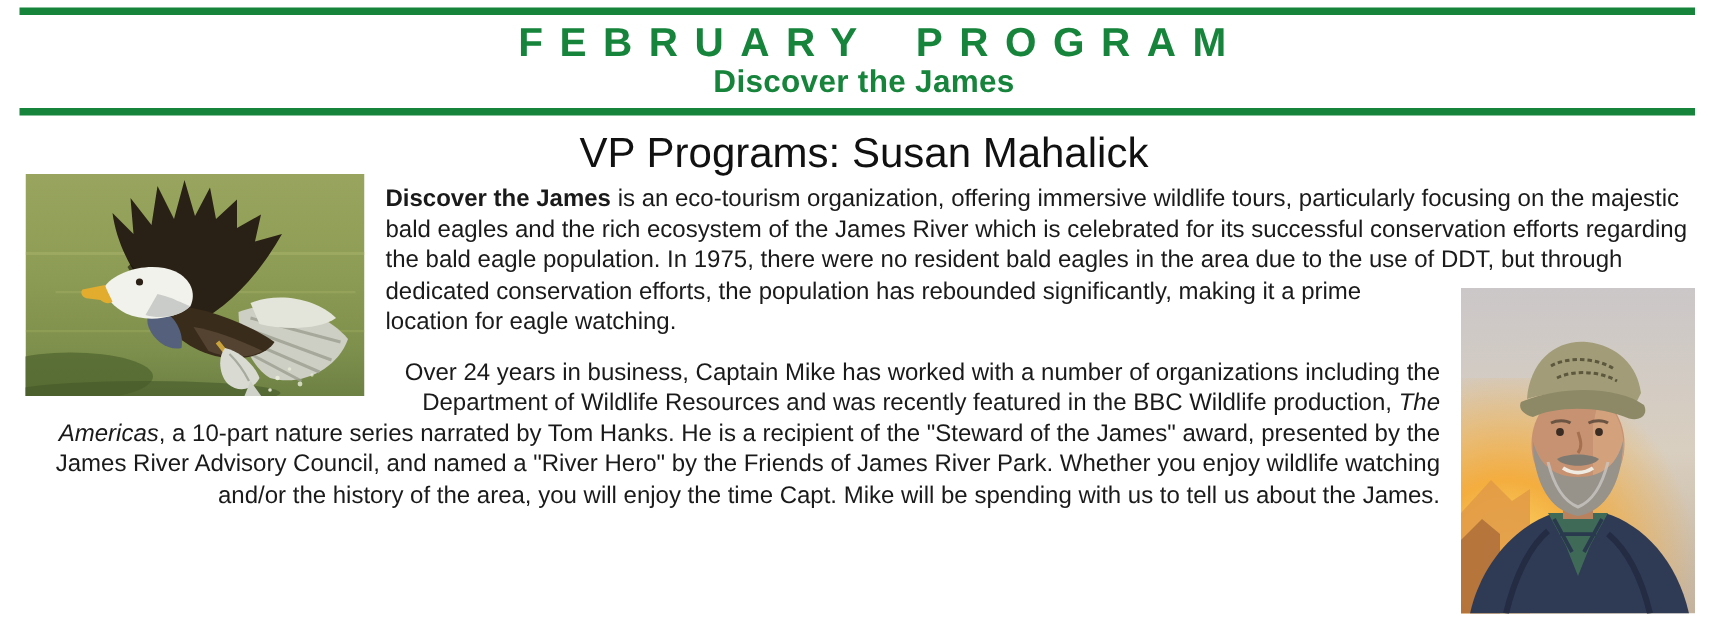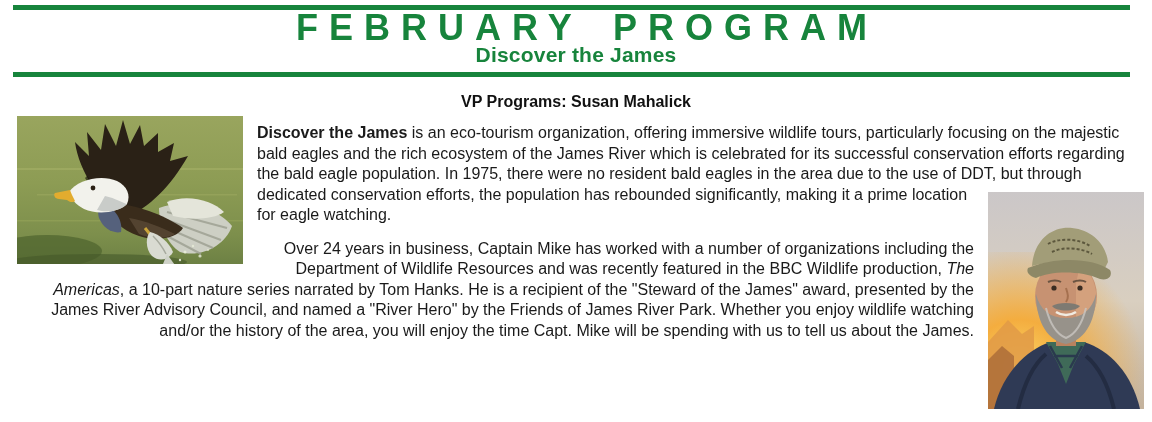--- a/index.html
+++ b/index.html
@@ -15,46 +15,46 @@
     height: 5px;
     background: #17843C;
     margin: 0 22px 0 13px;
   }
   .rule-top { margin-top: 5px; }
   .rule-bottom { margin-top: 6px; }
   .main-title {
     margin-top: 3px;
     text-align: center;
     color: #17843C;
-    font-size: 36px;
+    font-size: 27px;
     font-weight: bold;
     letter-spacing: 11px;
     word-spacing: 10px;
     line-height: 30px;
     padding-left: 22px;
   }
   .sub-title {
     text-align: center;
     color: #17843C;
     font-size: 21px;
     font-weight: bold;
     line-height: 23px;
     letter-spacing: 0.2px;
   }
   .vp-heading {
     margin-top: 13px;
     text-align: center;
-    font-size: 16px;
-    font-weight: bold;
+    font-size: 28px;
+    font-weight: normal;
     line-height: 23px;
     color: #111;
   }
   .content {
     margin-top: 10px;
-    padding: 0 8px 0 17px;
+    padding: 0 22px 0 17px;
     font-size: 16px;
     line-height: 20.5px;
   }
   .content p { margin: 0 0 13px 0; }
   .content p:last-child { margin-bottom: 0; text-align: right; }
   .eagle-figure {
     float: left;
     width: 226px; height: 148px;
     margin: -7px 14px 5px 0;
   }

